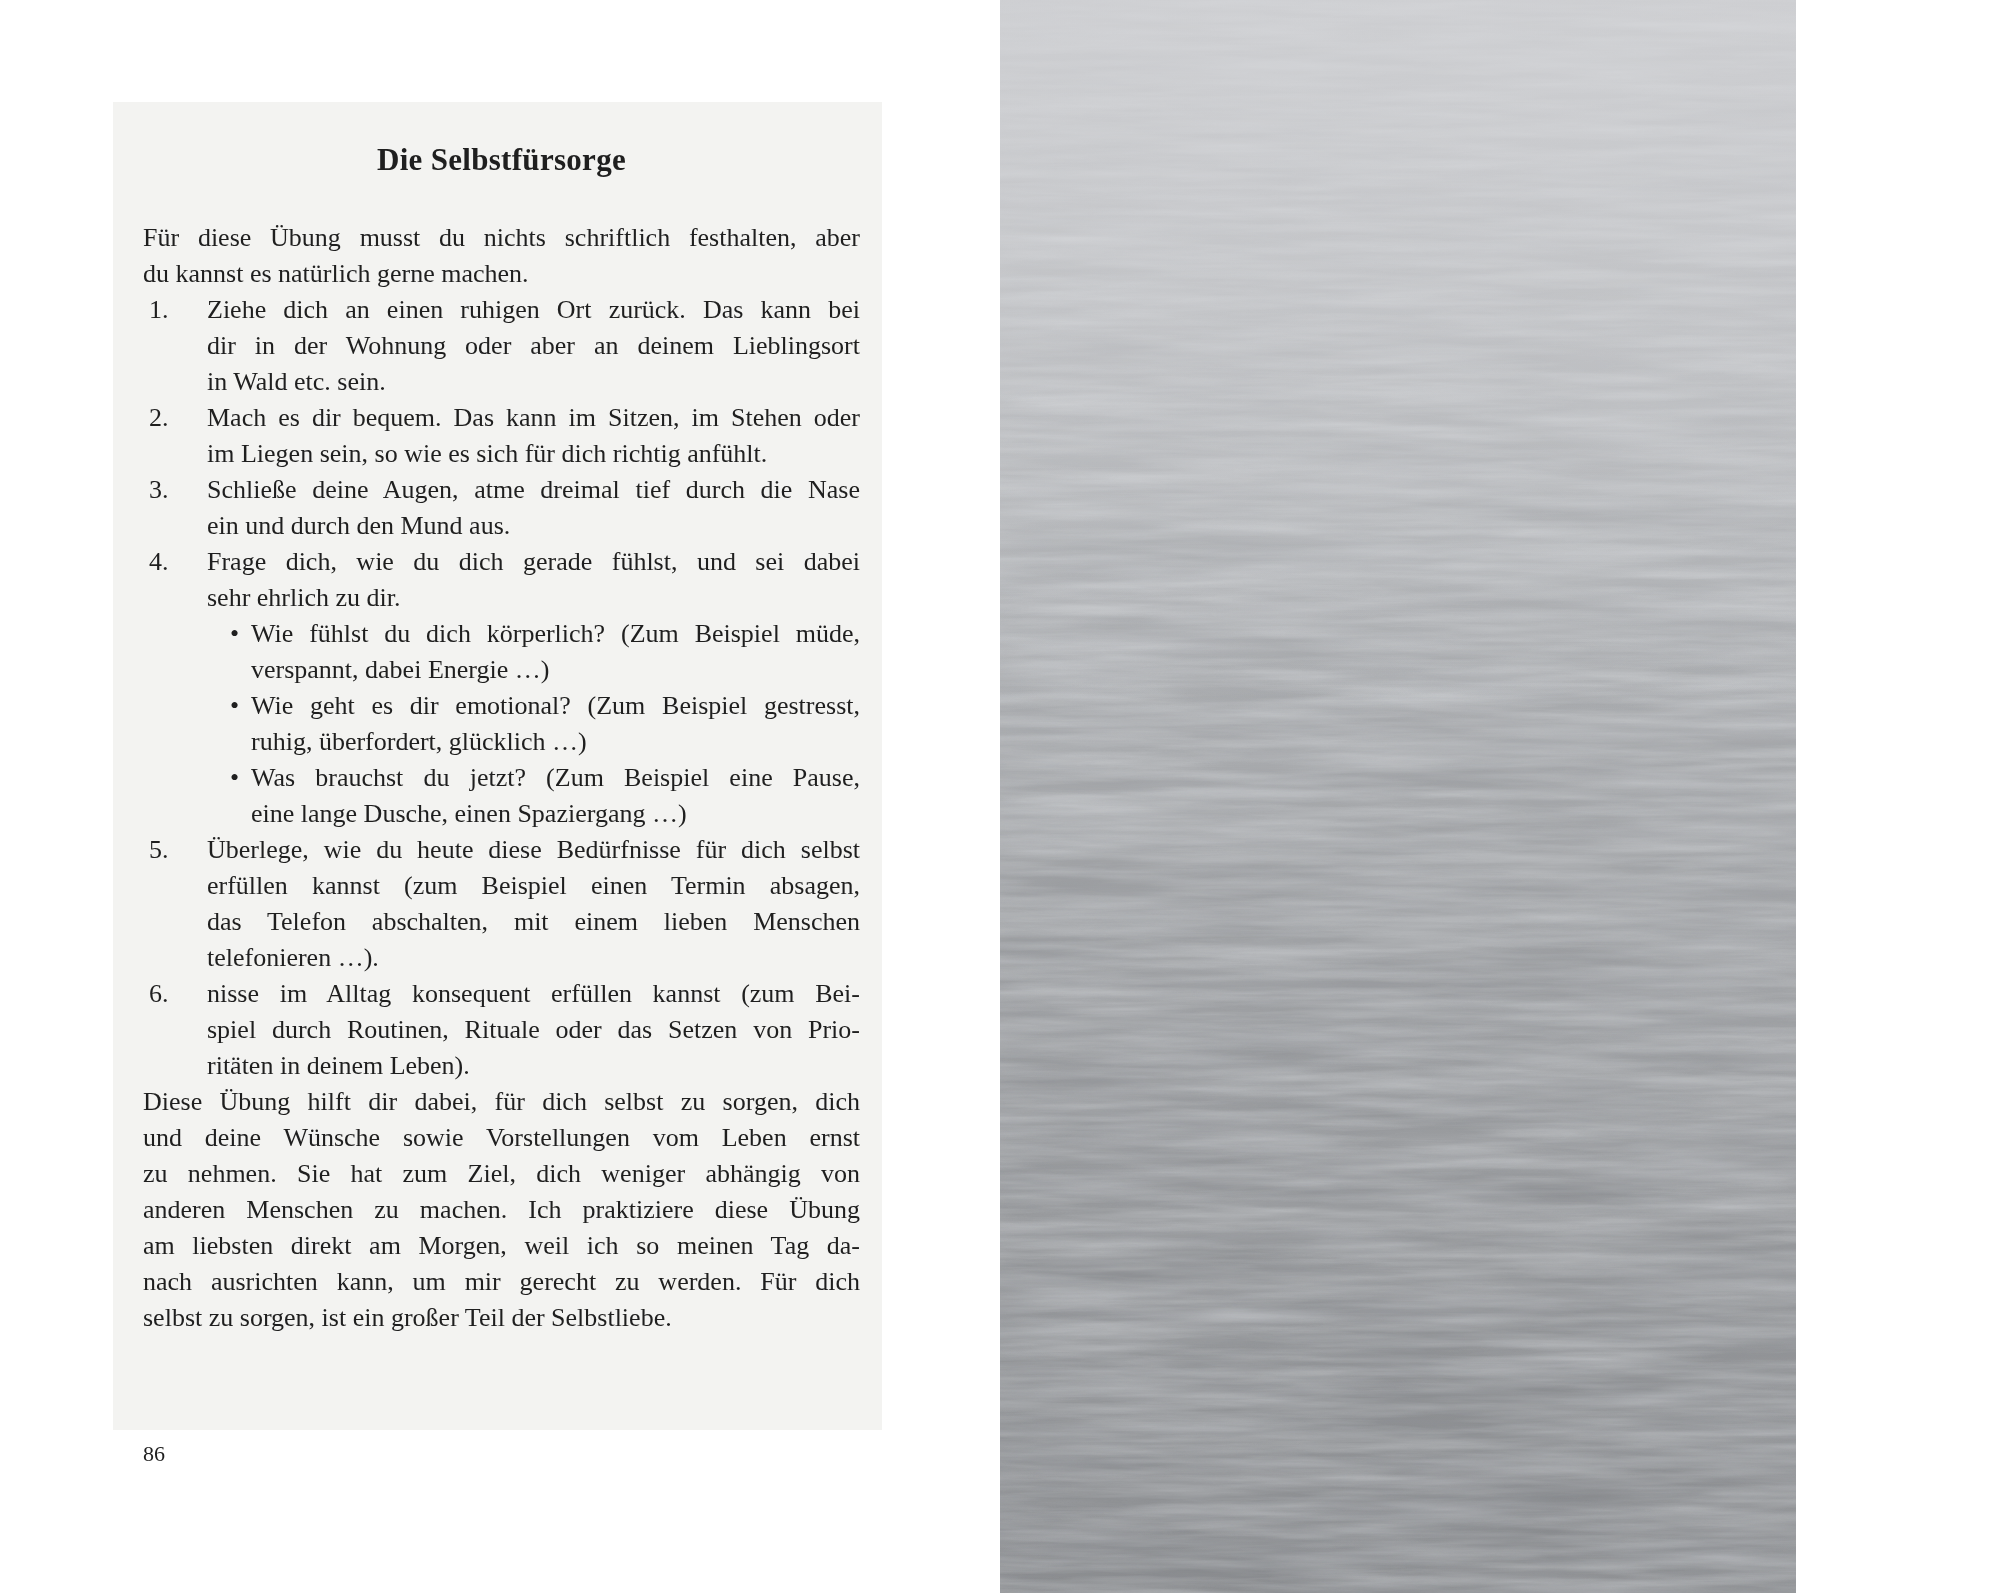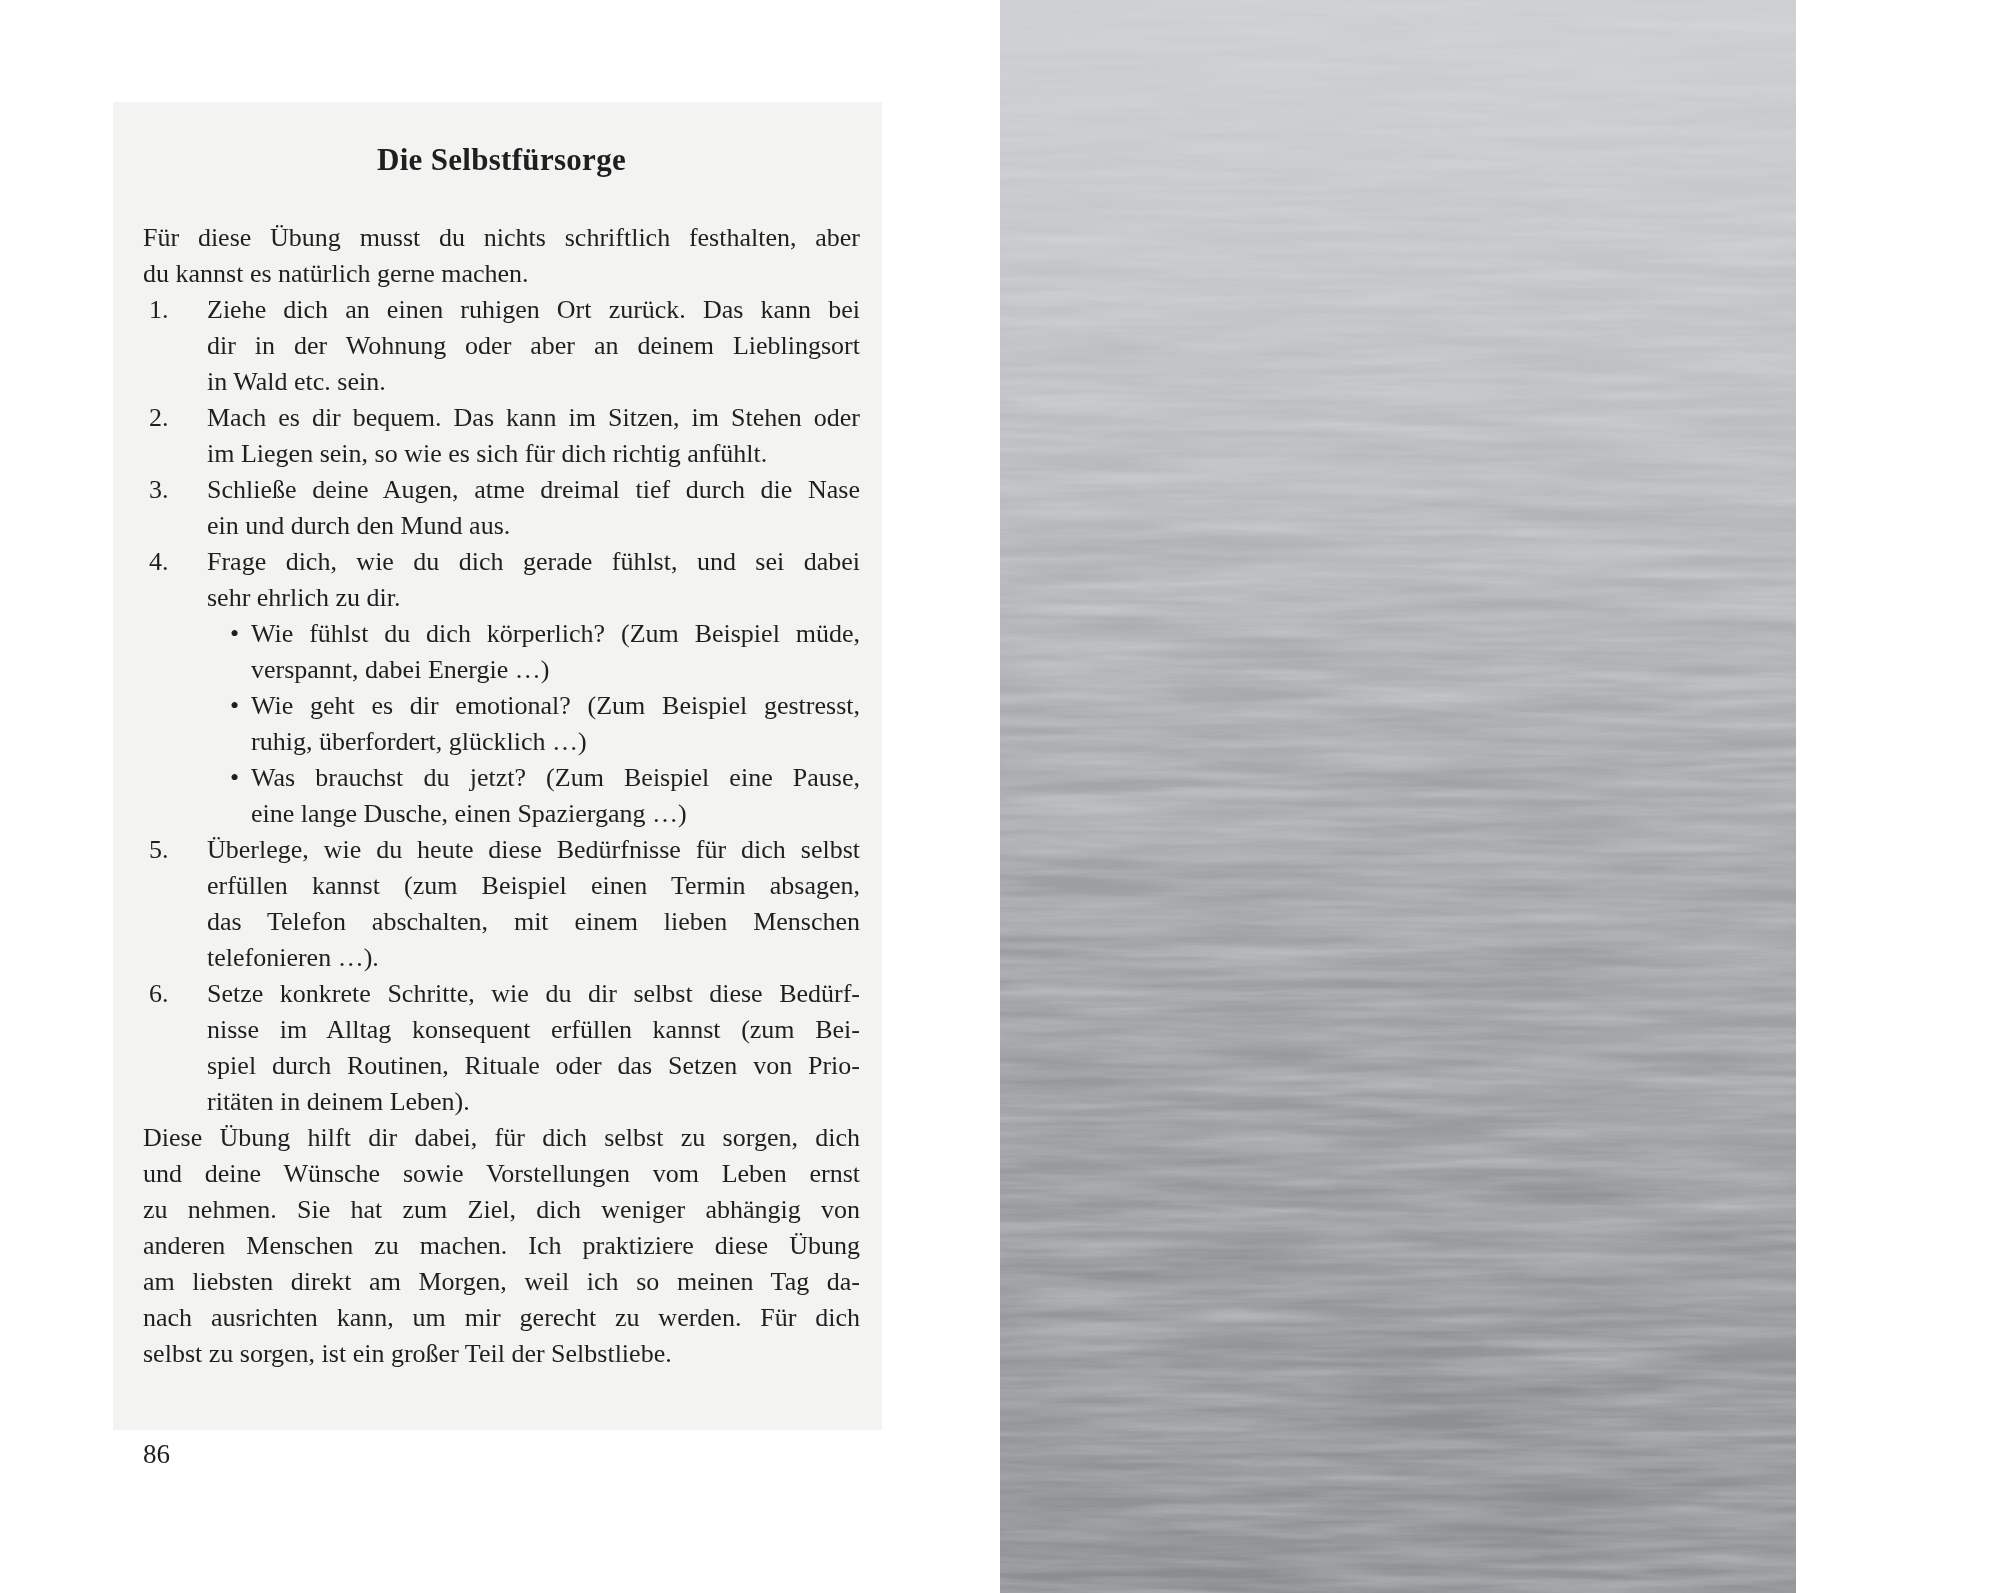--- a/index.html
+++ b/index.html
@@ -19,21 +19,21 @@
   .textcol{margin-top:40px;}
   .line{font-size:26px;line-height:36px;white-space:nowrap;}
   .just{white-space:normal;text-align:justify;text-align-last:justify;}
   .step{display:flex;align-items:flex-start;}
   .num{flex:0 0 40px;box-sizing:border-box;padding-left:6px;font-size:26px;line-height:36px;}
   .step-body{flex:1 1 auto;min-width:0;margin-left:24px;}
   .bullet{display:flex;align-items:flex-start;margin-left:23px;}
   .dot{flex:0 0 21px;font-size:26px;line-height:36px;}
   .b-body{flex:1 1 auto;min-width:0;}
   .closing{}
-  .pageno{position:absolute;left:143px;top:1438px;font-size:27px;line-height:32px;}
+  .pageno{position:absolute;left:143px;top:1438px;font-size:22px;line-height:32px;}
   
   .photo{
     position:absolute;left:1000px;top:0;width:1000px;height:1593px;overflow:hidden;
     background:linear-gradient(#c9cacd 0%,#b4b6b9 32%,#a0a2a5 62%,#8d8f92 100%);
   }
   .photo svg{position:absolute;left:0;top:0;display:block;}
   .photo .toplight{
     position:absolute;left:0;top:0;width:100%;height:45%;
     background:linear-gradient(rgba(210,211,214,.55),rgba(210,211,214,0));
   }
@@ -106,21 +106,20 @@
             <div class="step-body">
               <div class="line just">Überlege, wie du heute diese Bedürfnisse für dich selbst</div>
               <div class="line just">erfüllen kannst (zum Beispiel einen Termin absagen,</div>
               <div class="line just">das Telefon abschalten, mit einem lieben Menschen</div>
               <div class="line">telefonieren …).</div>
             </div>
           </div>
           <div class="step">
             <span class="num">6.</span>
             <div class="step-body">
-              <div class="line just">Setze konkrete Schritte, wie du dir selbst diese Bedürf-</div>
               <div class="line just">nisse im Alltag konsequent erfüllen kannst (zum Bei-</div>
               <div class="line just">spiel durch Routinen, Rituale oder das Setzen von Prio-</div>
               <div class="line">ritäten in deinem Leben).</div>
             </div>
           </div>
         </div>
       <div id="closing" class="closing">
           <div class="line just">Diese Übung hilft dir dabei, für dich selbst zu sorgen, dich</div>
           <div class="line just">und deine Wünsche sowie Vorstellungen vom Leben ernst</div>
           <div class="line just">zu nehmen. Sie hat zum Ziel, dich weniger abhängig von</div>

